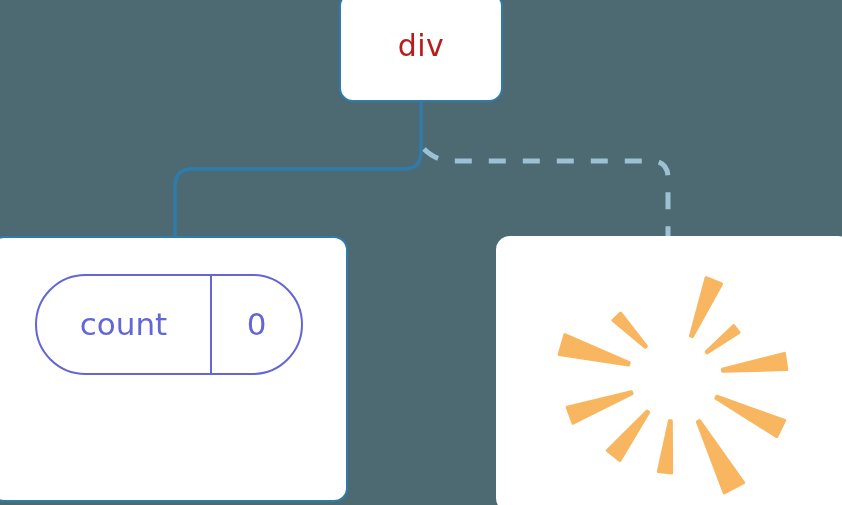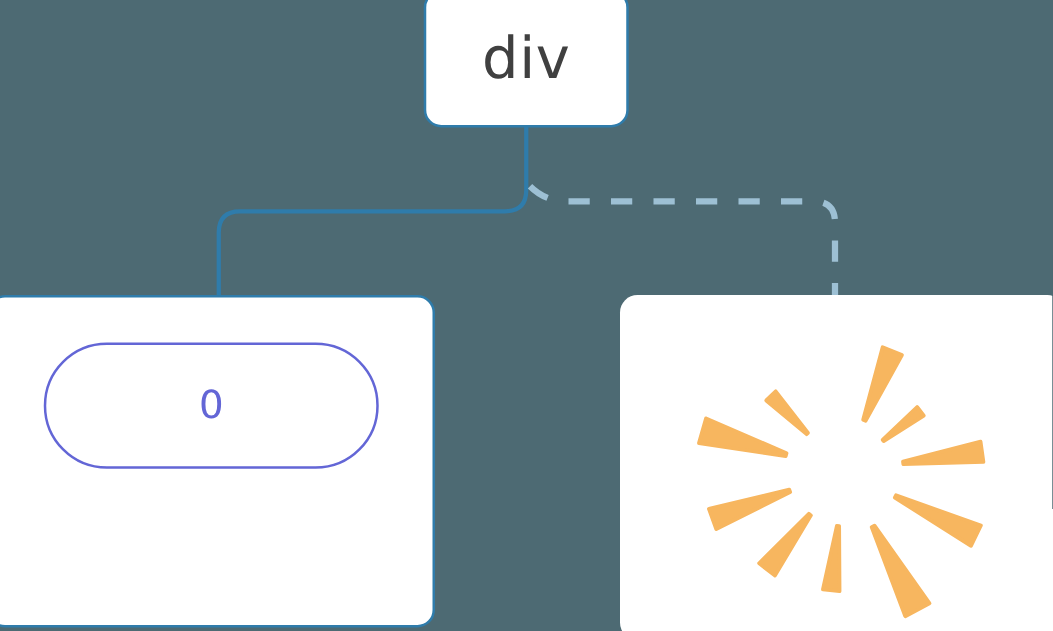--- a/index.html
+++ b/index.html
@@ -30,22 +30,22 @@
   #div-node {
     left: 339px;
     top: -8px;
     width: 164px;
     height: 110px;
     border: 2px solid #2f7cab;
     border-radius: 14px;
     justify-content: center;
   }
   #div-label {
-    font-size: 46px;
-    color: #404040;
+    font-size: 30px;
+    color: #b91c1c;
     letter-spacing: 0.5px;
     line-height: 1;
     padding-bottom: 2px;
   }
 
   
   #counter-node {
     left: -10px;
     top: 236px;
     width: 358px;
@@ -137,20 +137,21 @@
              Q 668 161 668 178
              L 668 238" fill="none" stroke="#9dc0d4" stroke-width="5" stroke-linecap="butt" stroke-linejoin="round" stroke-dasharray="17 17"></path>
   </svg>
 
   <div class="node-box" id="div-node">
     <span id="div-label">div</span>
   </div>
 
   <div class="node-box" id="counter-node">
     <div class="state-pill">
+      <span class="pill-key">count</span>
       <span class="pill-val">0</span>
     </div>
   </div>
 
   <div class="node-box" id="sparkle-node">
     <svg id="sparkle-svg" viewBox="0 0 290 270" xmlns="http://www.w3.org/2000/svg">
         <polygon points="160.50,93.82 176.10,35.76 191.57,42.01 162.46,94.61" fill="#f7b65f" stroke="#f7b65f" stroke-width="3" stroke-linejoin="round"></polygon>
         <polygon points="176.10,109.85 203.69,83.62 209.05,90.48 176.93,110.91" fill="#f7b65f" stroke="#f7b65f" stroke-width="3" stroke-linejoin="round"></polygon>
         <polygon points="192.37,127.28 254.47,111.33 256.75,127.58 192.67,129.37" fill="#f7b65f" stroke="#f7b65f" stroke-width="3" stroke-linejoin="round"></polygon>
         <polygon points="186.80,154.21 254.71,178.44 246.78,194.71 185.87,156.11" fill="#f7b65f" stroke="#f7b65f" stroke-width="3" stroke-linejoin="round"></polygon>

